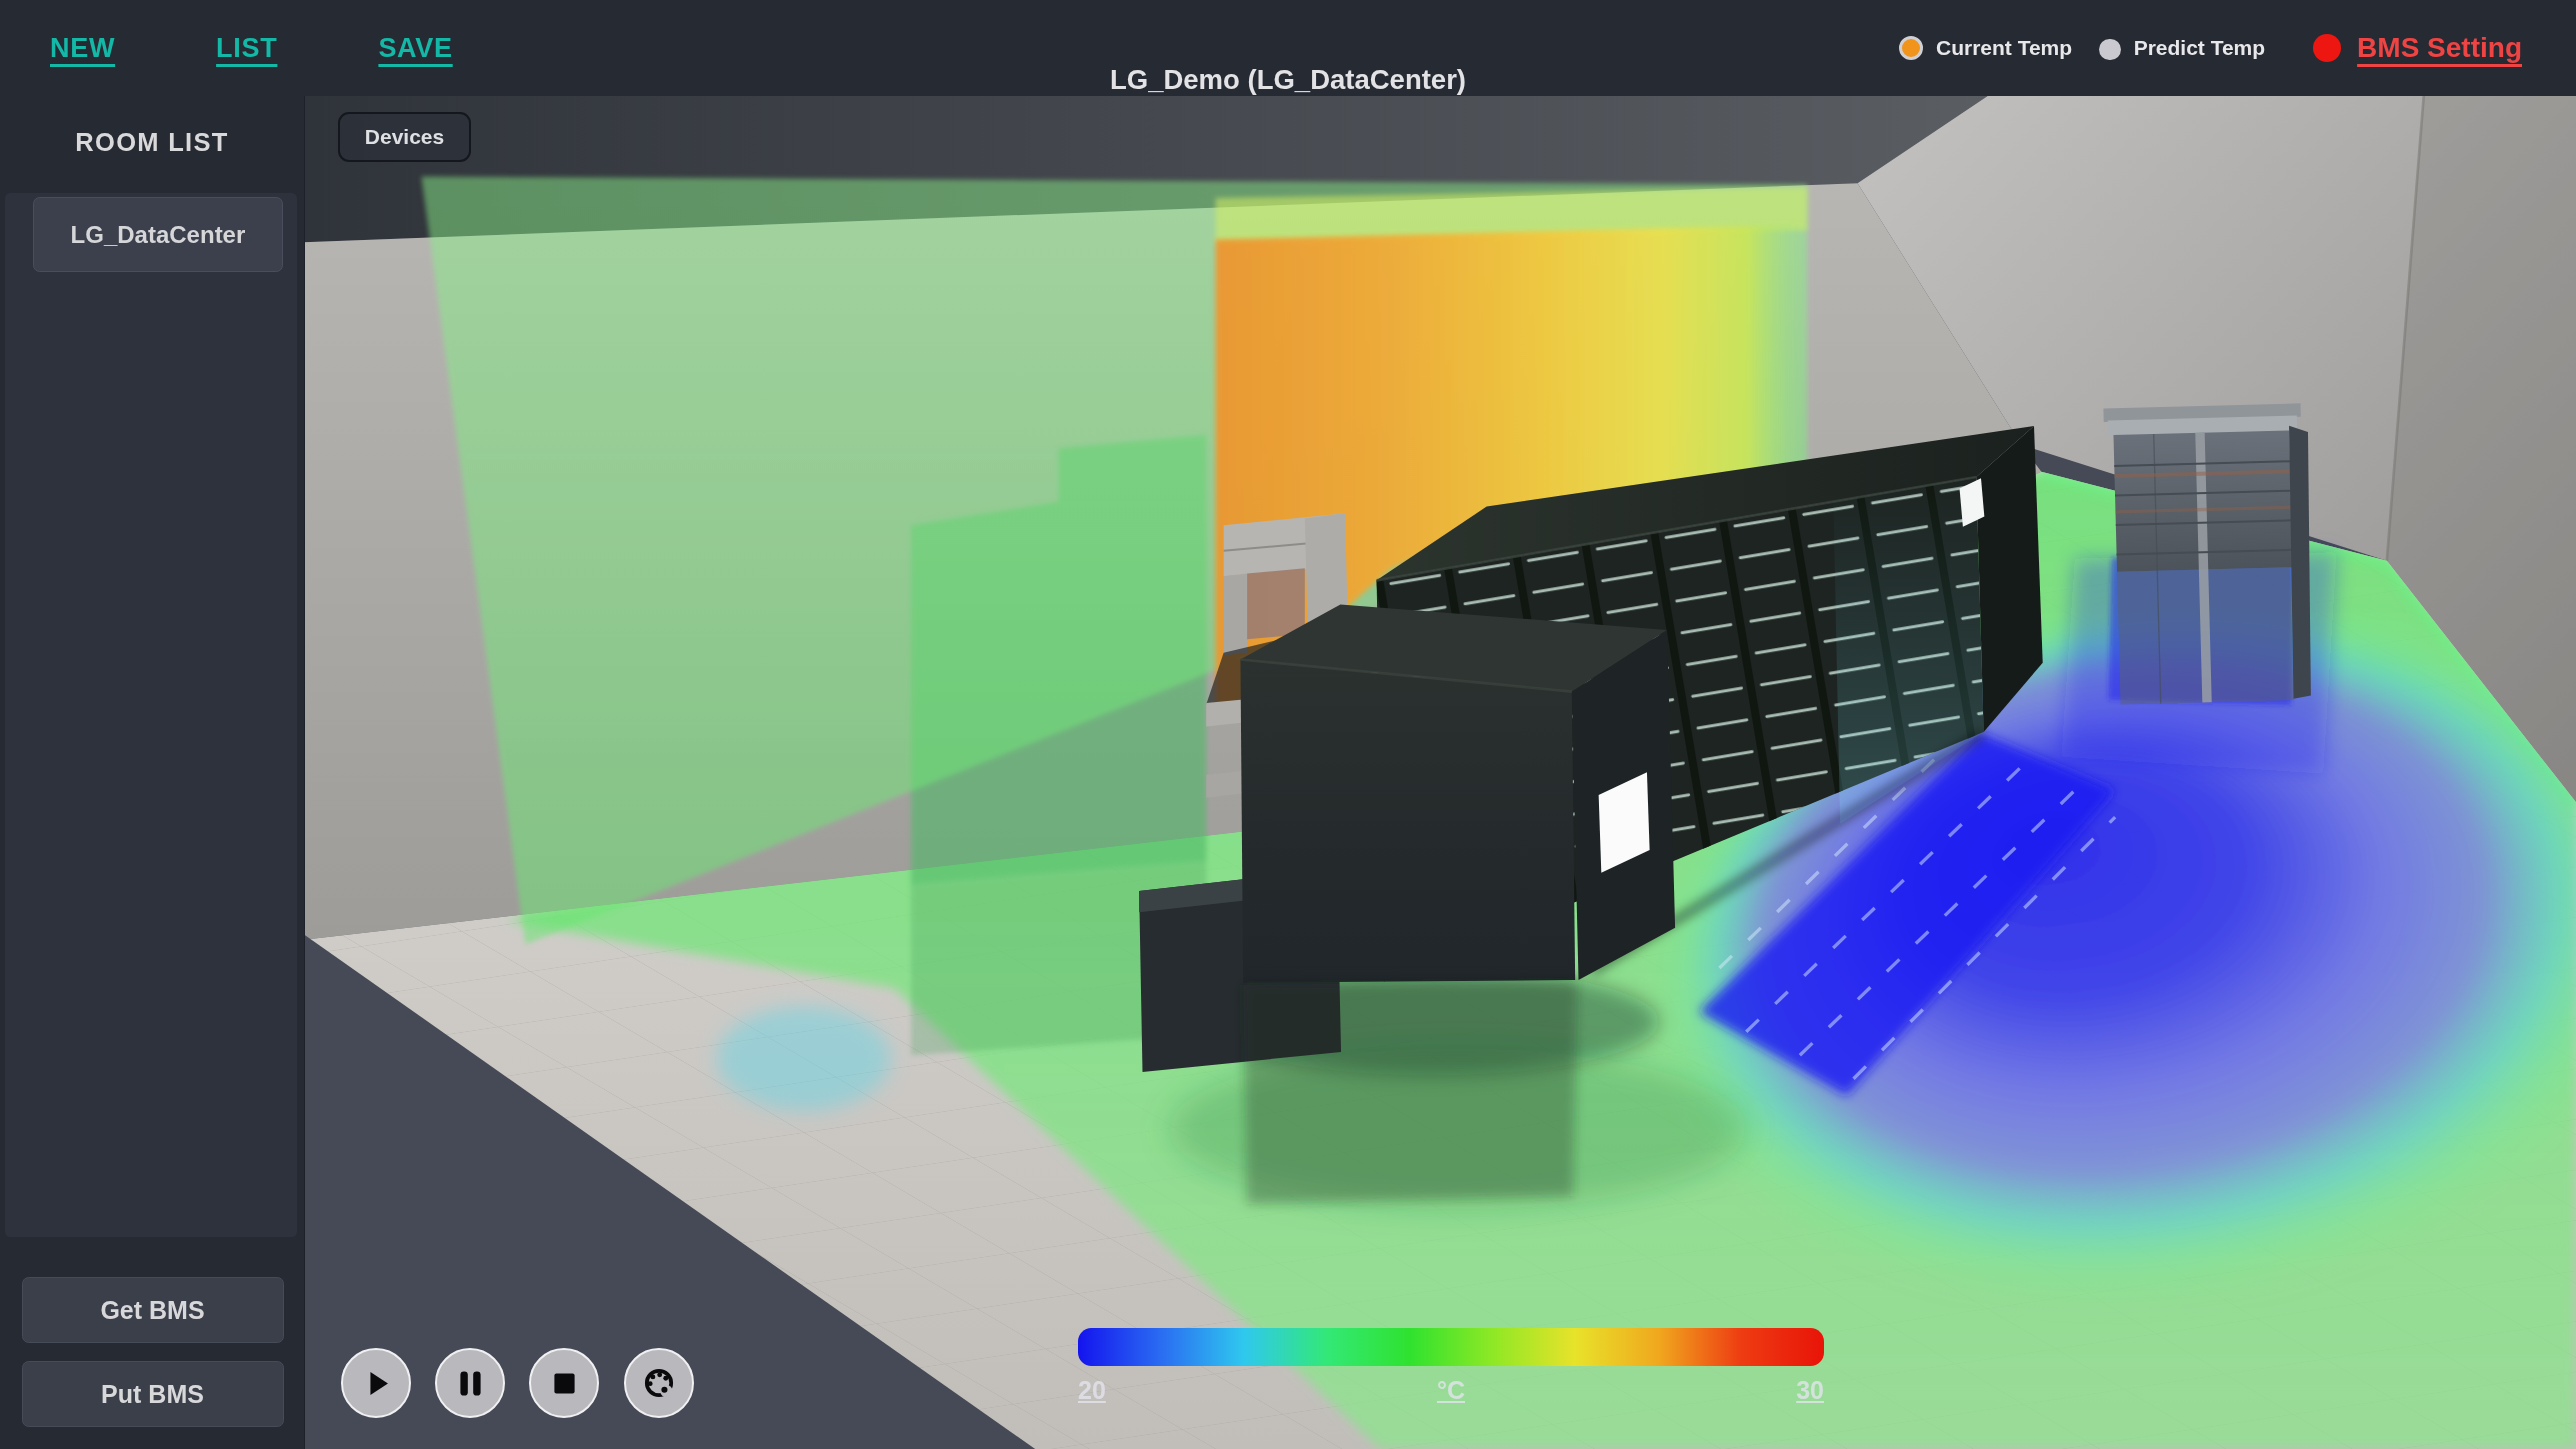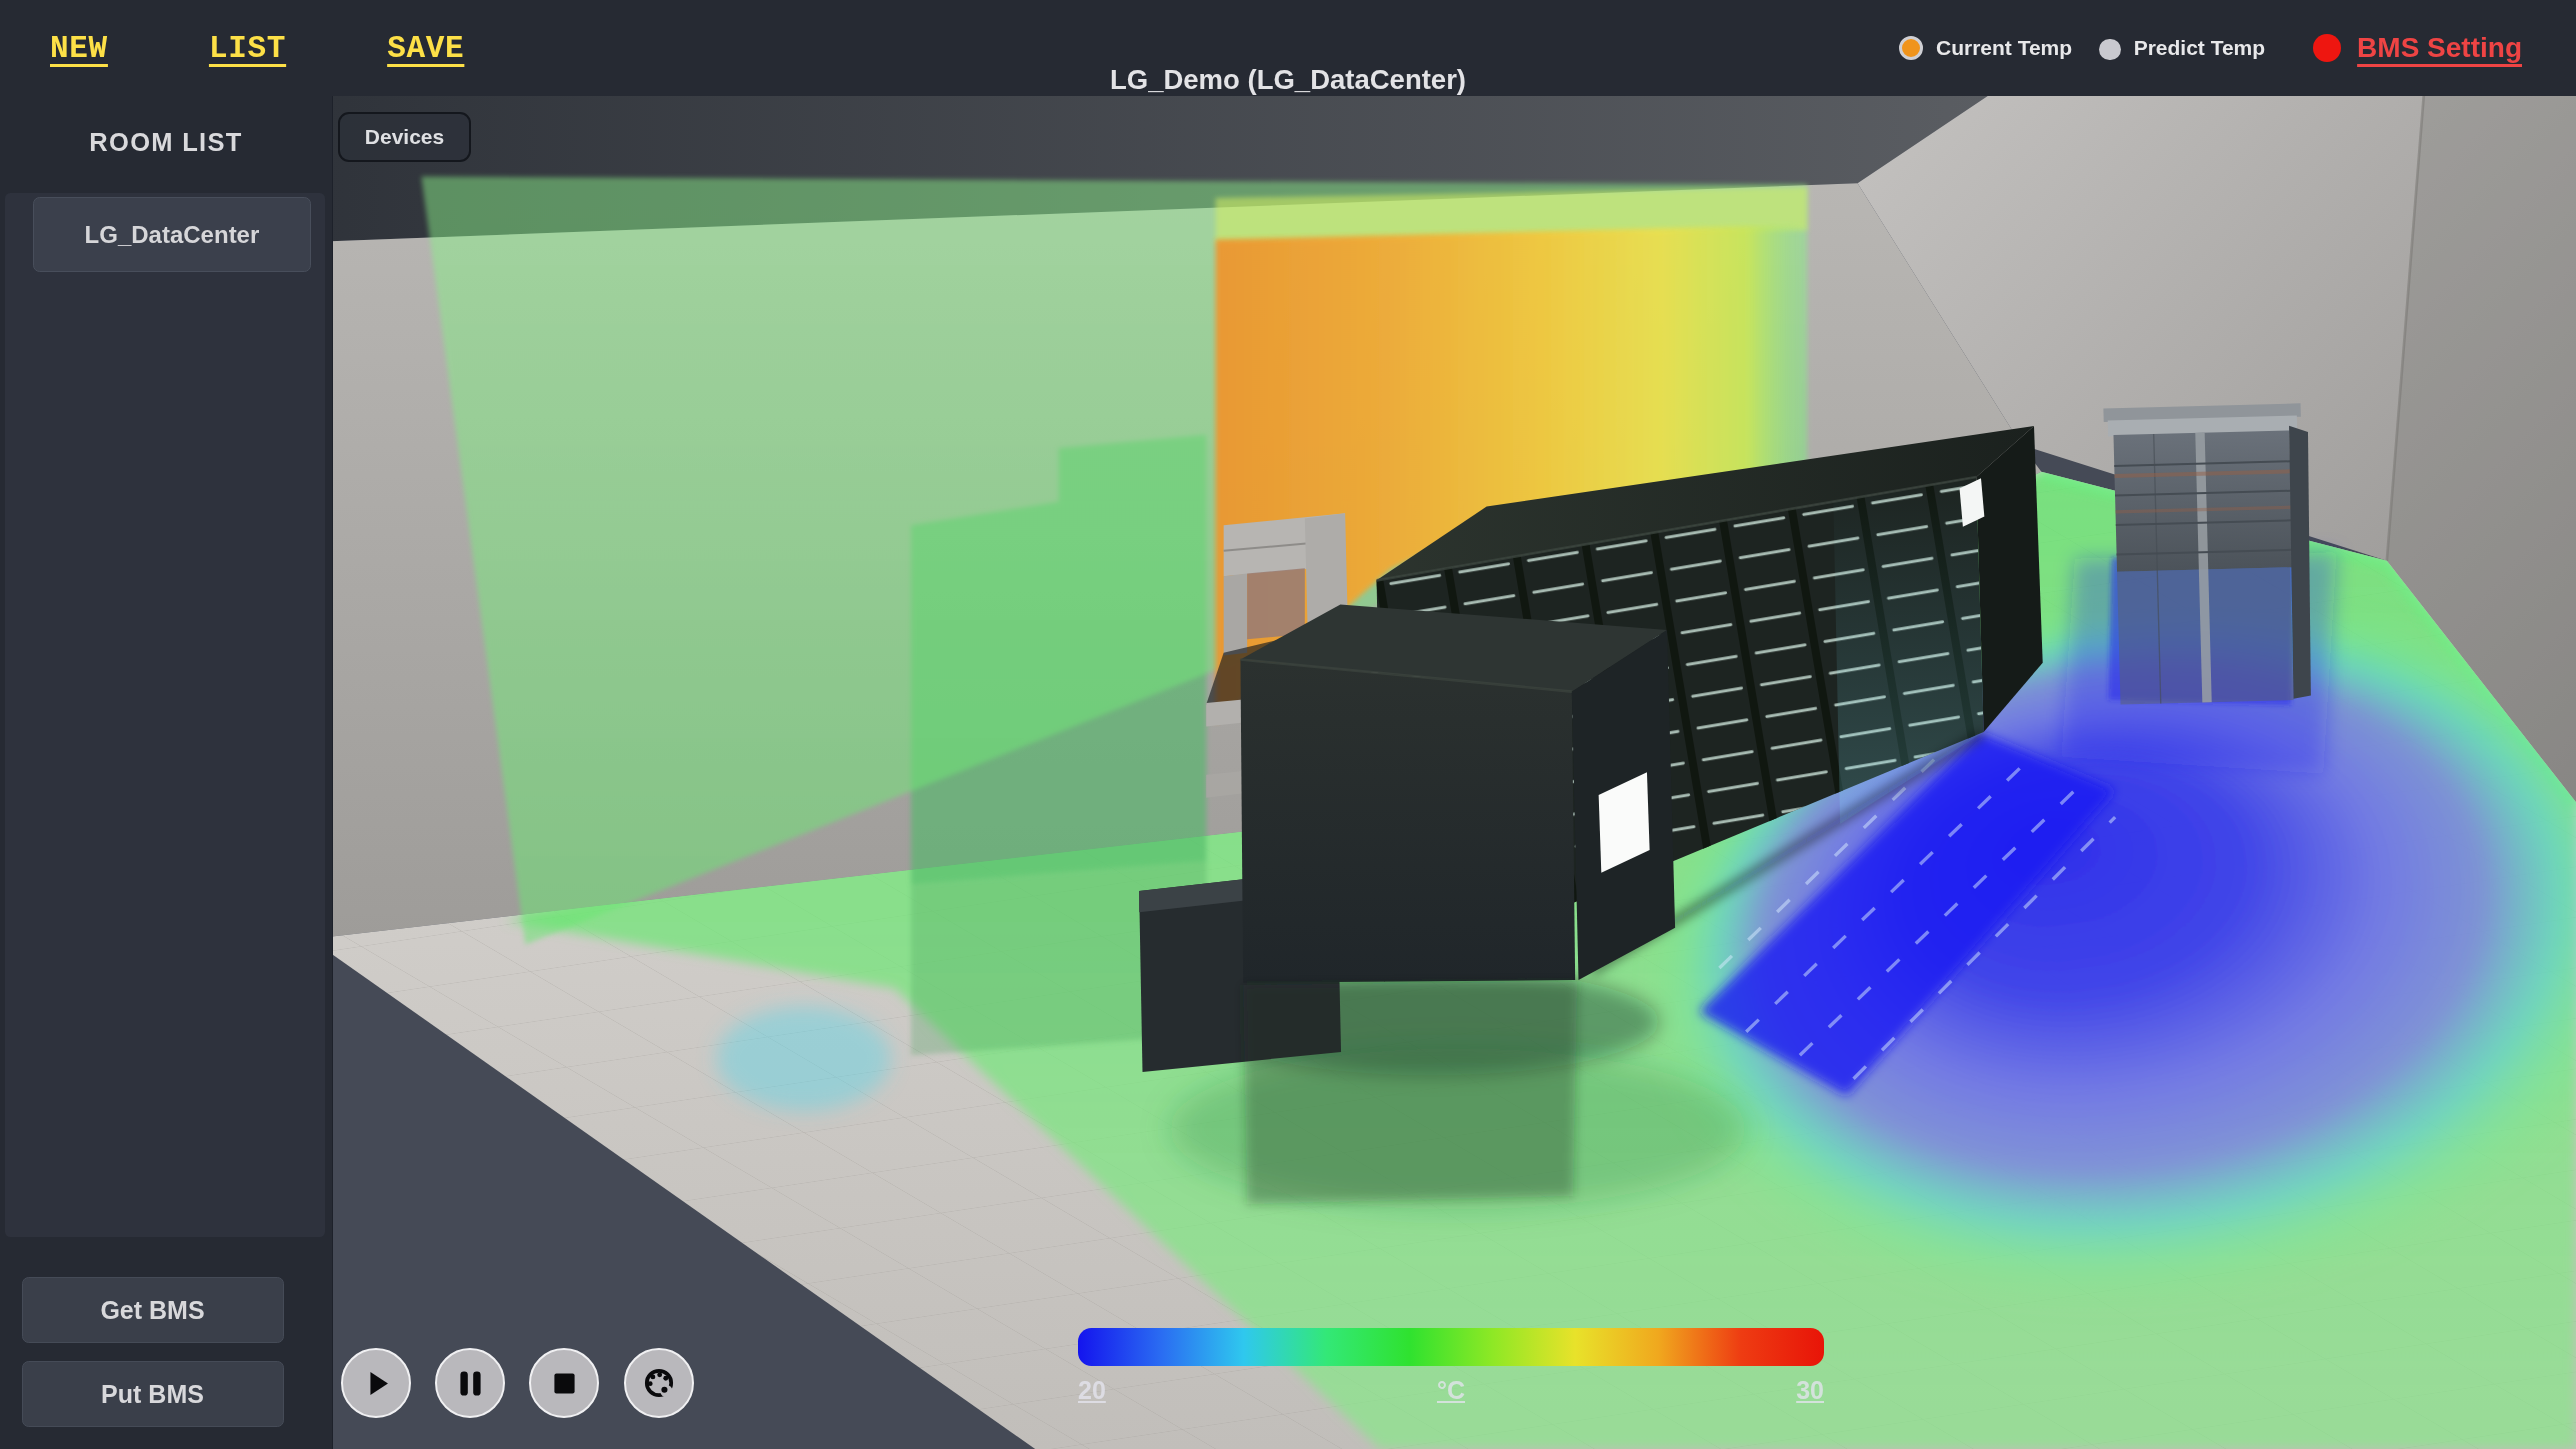--- a/index.html
+++ b/index.html
@@ -2,38 +2,38 @@
 <html style="font-size:10.7px"><head>
 <meta charset="utf-8">
 <style>
   html,body{margin:0;padding:0;width:2576px;height:1449px;overflow:hidden;background:#262a33;
     font-family:"Liberation Sans",sans-serif;-webkit-font-smoothing:antialiased;}
   #root{position:relative;width:2576px;height:1449px;background:#262a33;}
 
   
   .topbar{position:absolute;left:0;top:0;width:2576px;height:96px;background:#262a33;z-index:40;}
   .menu{position:absolute;left:50px;top:0;height:96px;display:flex;align-items:center;gap:101px;}
-  .menu-item{font-size:31px;font-weight:bold;color:#fde047;letter-spacing:0.7px;cursor:pointer;
-    text-decoration:underline;text-underline-offset:6.7px;text-decoration-thickness:2.7px;font-family:Liberation Mono, monospace;}
+  .menu-item{font-size:27px;font-weight:bold;color:#14b8a6;letter-spacing:0.7px;cursor:pointer;
+    text-decoration:underline;text-underline-offset:6.7px;text-decoration-thickness:2.7px;}
   .title{position:absolute;left:0;right:0;top:0;height:96px;display:flex;align-items:center;justify-content:center;
     font-size:27.5px;font-weight:bold;color:#e3e3e6;pointer-events:none;margin-top:32px;}
   .tright{position:absolute;right:54px;top:0;height:96px;display:flex;align-items:center;}
   .legend-item{display:flex;align-items:flex-end;gap:13px;cursor:pointer;}
   .legend-item + .legend-item{margin-left:27px;}
   .legend-label{font-size:21px;font-weight:bold;color:#e8e8ea;}
   .dot{display:inline-block;border-radius:50%;}
   .dot.radio{width:24px;height:24px;border:3.4px solid #cfcfd4;box-sizing:border-box;}
   .dot.plain{width:21.5px;height:21.5px;}
   .dot.record{width:28px;height:28px;margin-left:48px;}
   .bms{margin-left:16px;font-size:28px;font-weight:bold;color:#ef4444;cursor:pointer;
     text-decoration:underline;text-underline-offset:6.7px;text-decoration-thickness:2.7px;}
 
   
   .sidebar{position:absolute;left:0;top:96px;width:304px;height:1353px;background:#262a33;
-    border-right:1.3px solid #1d212a;z-index:30;padding-left:28px;}
+    border-right:1.3px solid #1d212a;z-index:30;}
   .room-list-title{position:absolute;left:0;right:0;top:32px;text-align:center;
     font-size:25.5px;font-weight:bold;color:#d9d9dc;letter-spacing:1.3px;}
   .room-panel{position:absolute;left:5.4px;right:6.7px;top:97px;height:1044px;background:#2e323d;border-radius:5.4px;}
   .room-btn{position:absolute;left:28px;right:14.8px;top:4px;height:75px;background:#3b404c;
     border:1.3px solid #484e5b;border-radius:6.7px;font-family:inherit;
     font-size:24px;font-weight:bold;color:#d6d6d9;cursor:pointer;}
   .side-btn{position:absolute;left:21.5px;width:262px;height:66px;background:#3a3f4a;
     border:1.3px solid #454b57;border-radius:6.7px;font-family:inherit;
     font-size:25px;font-weight:bold;color:#d8d8db;cursor:pointer;}
   .side-btn.get{top:1181px;}

